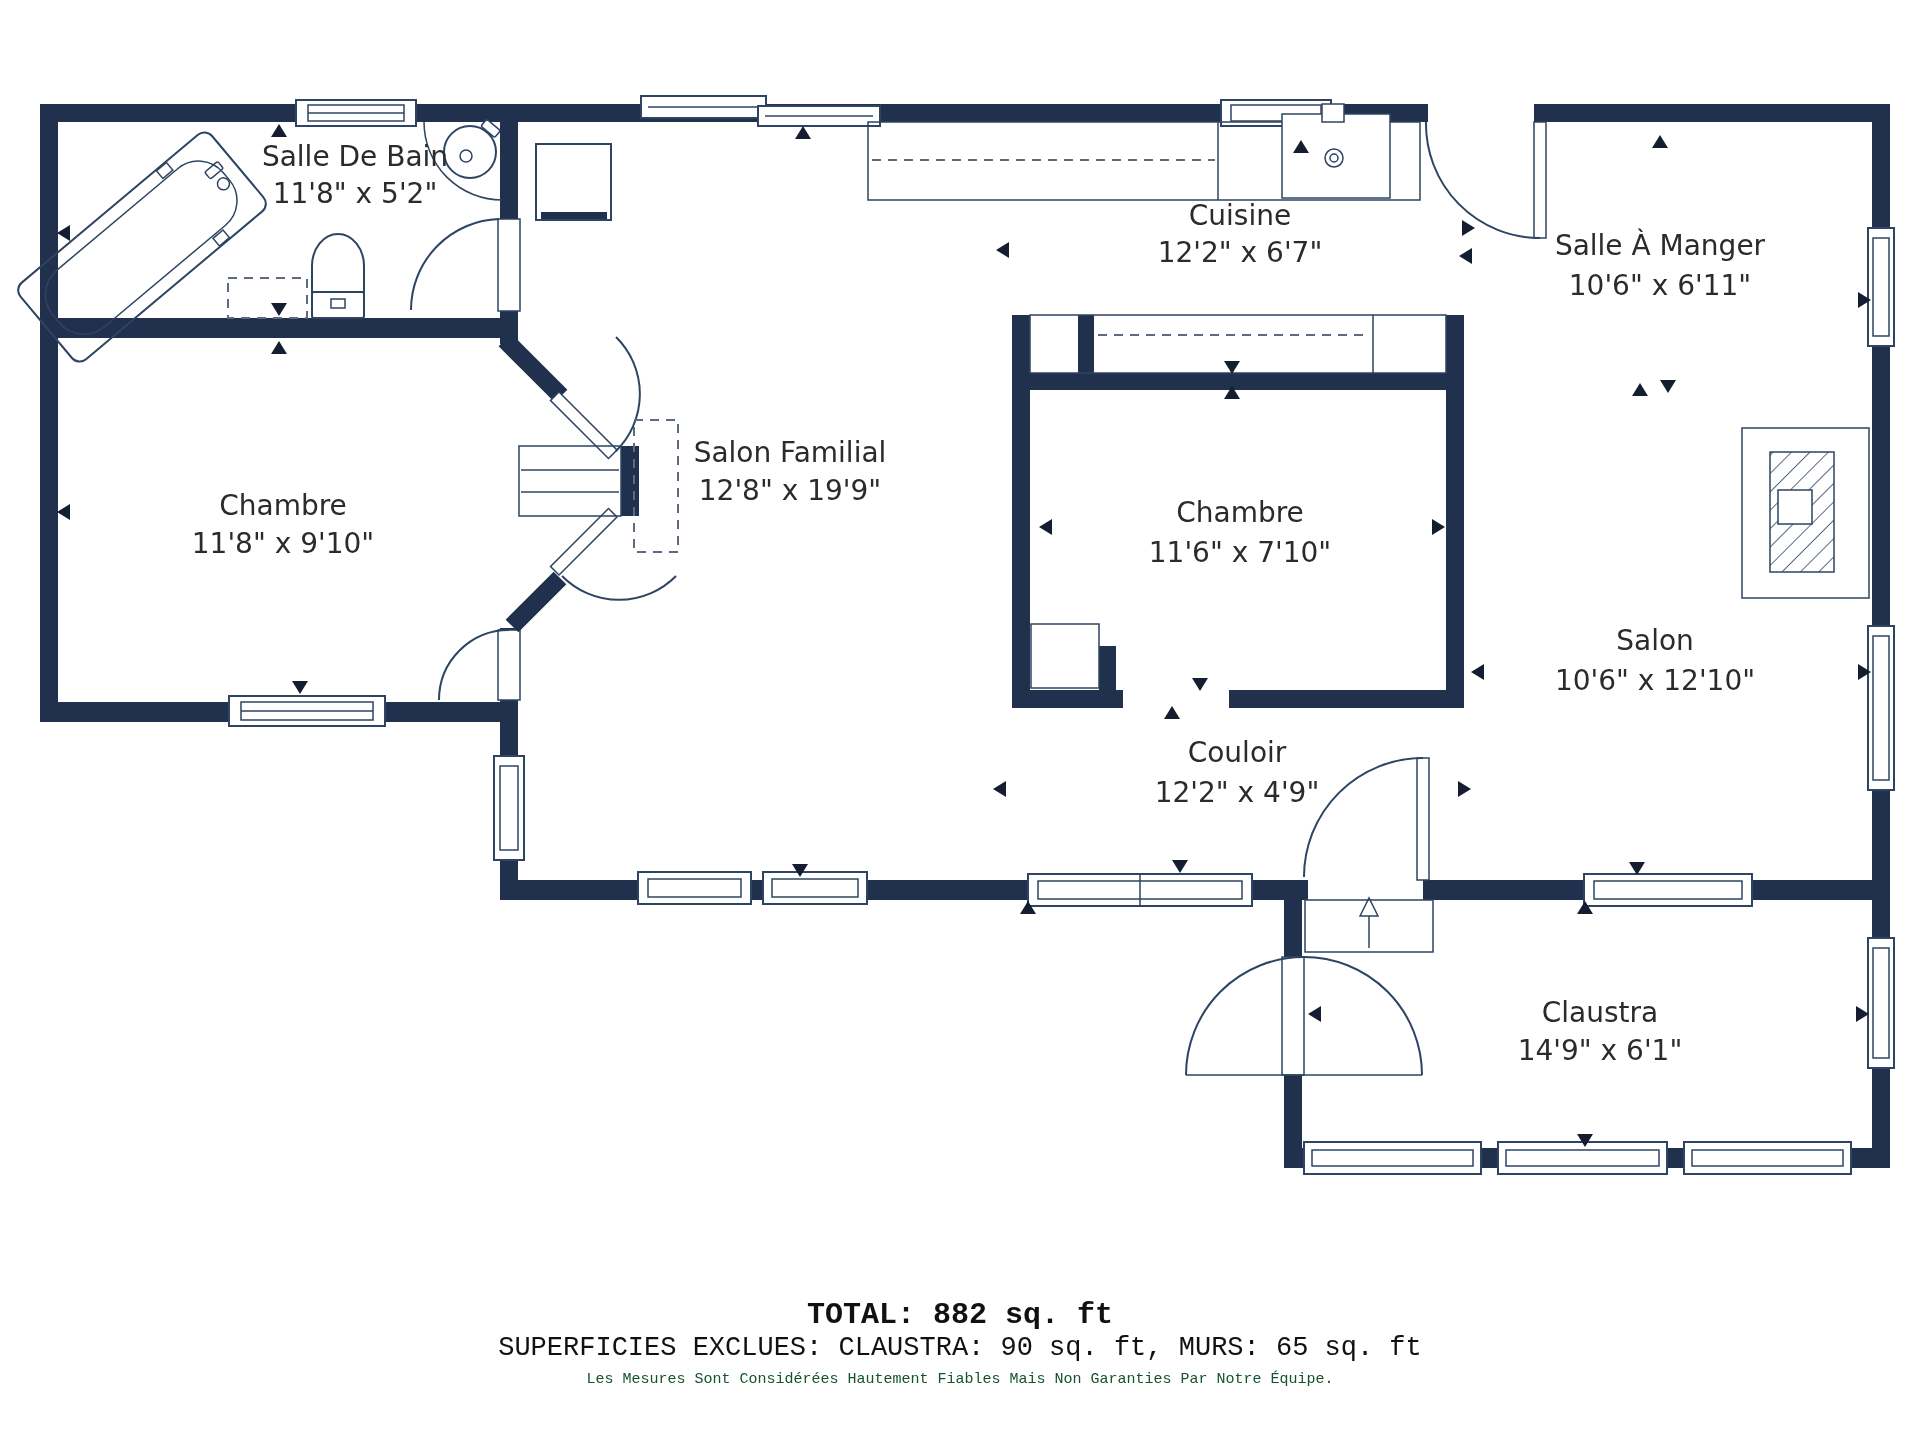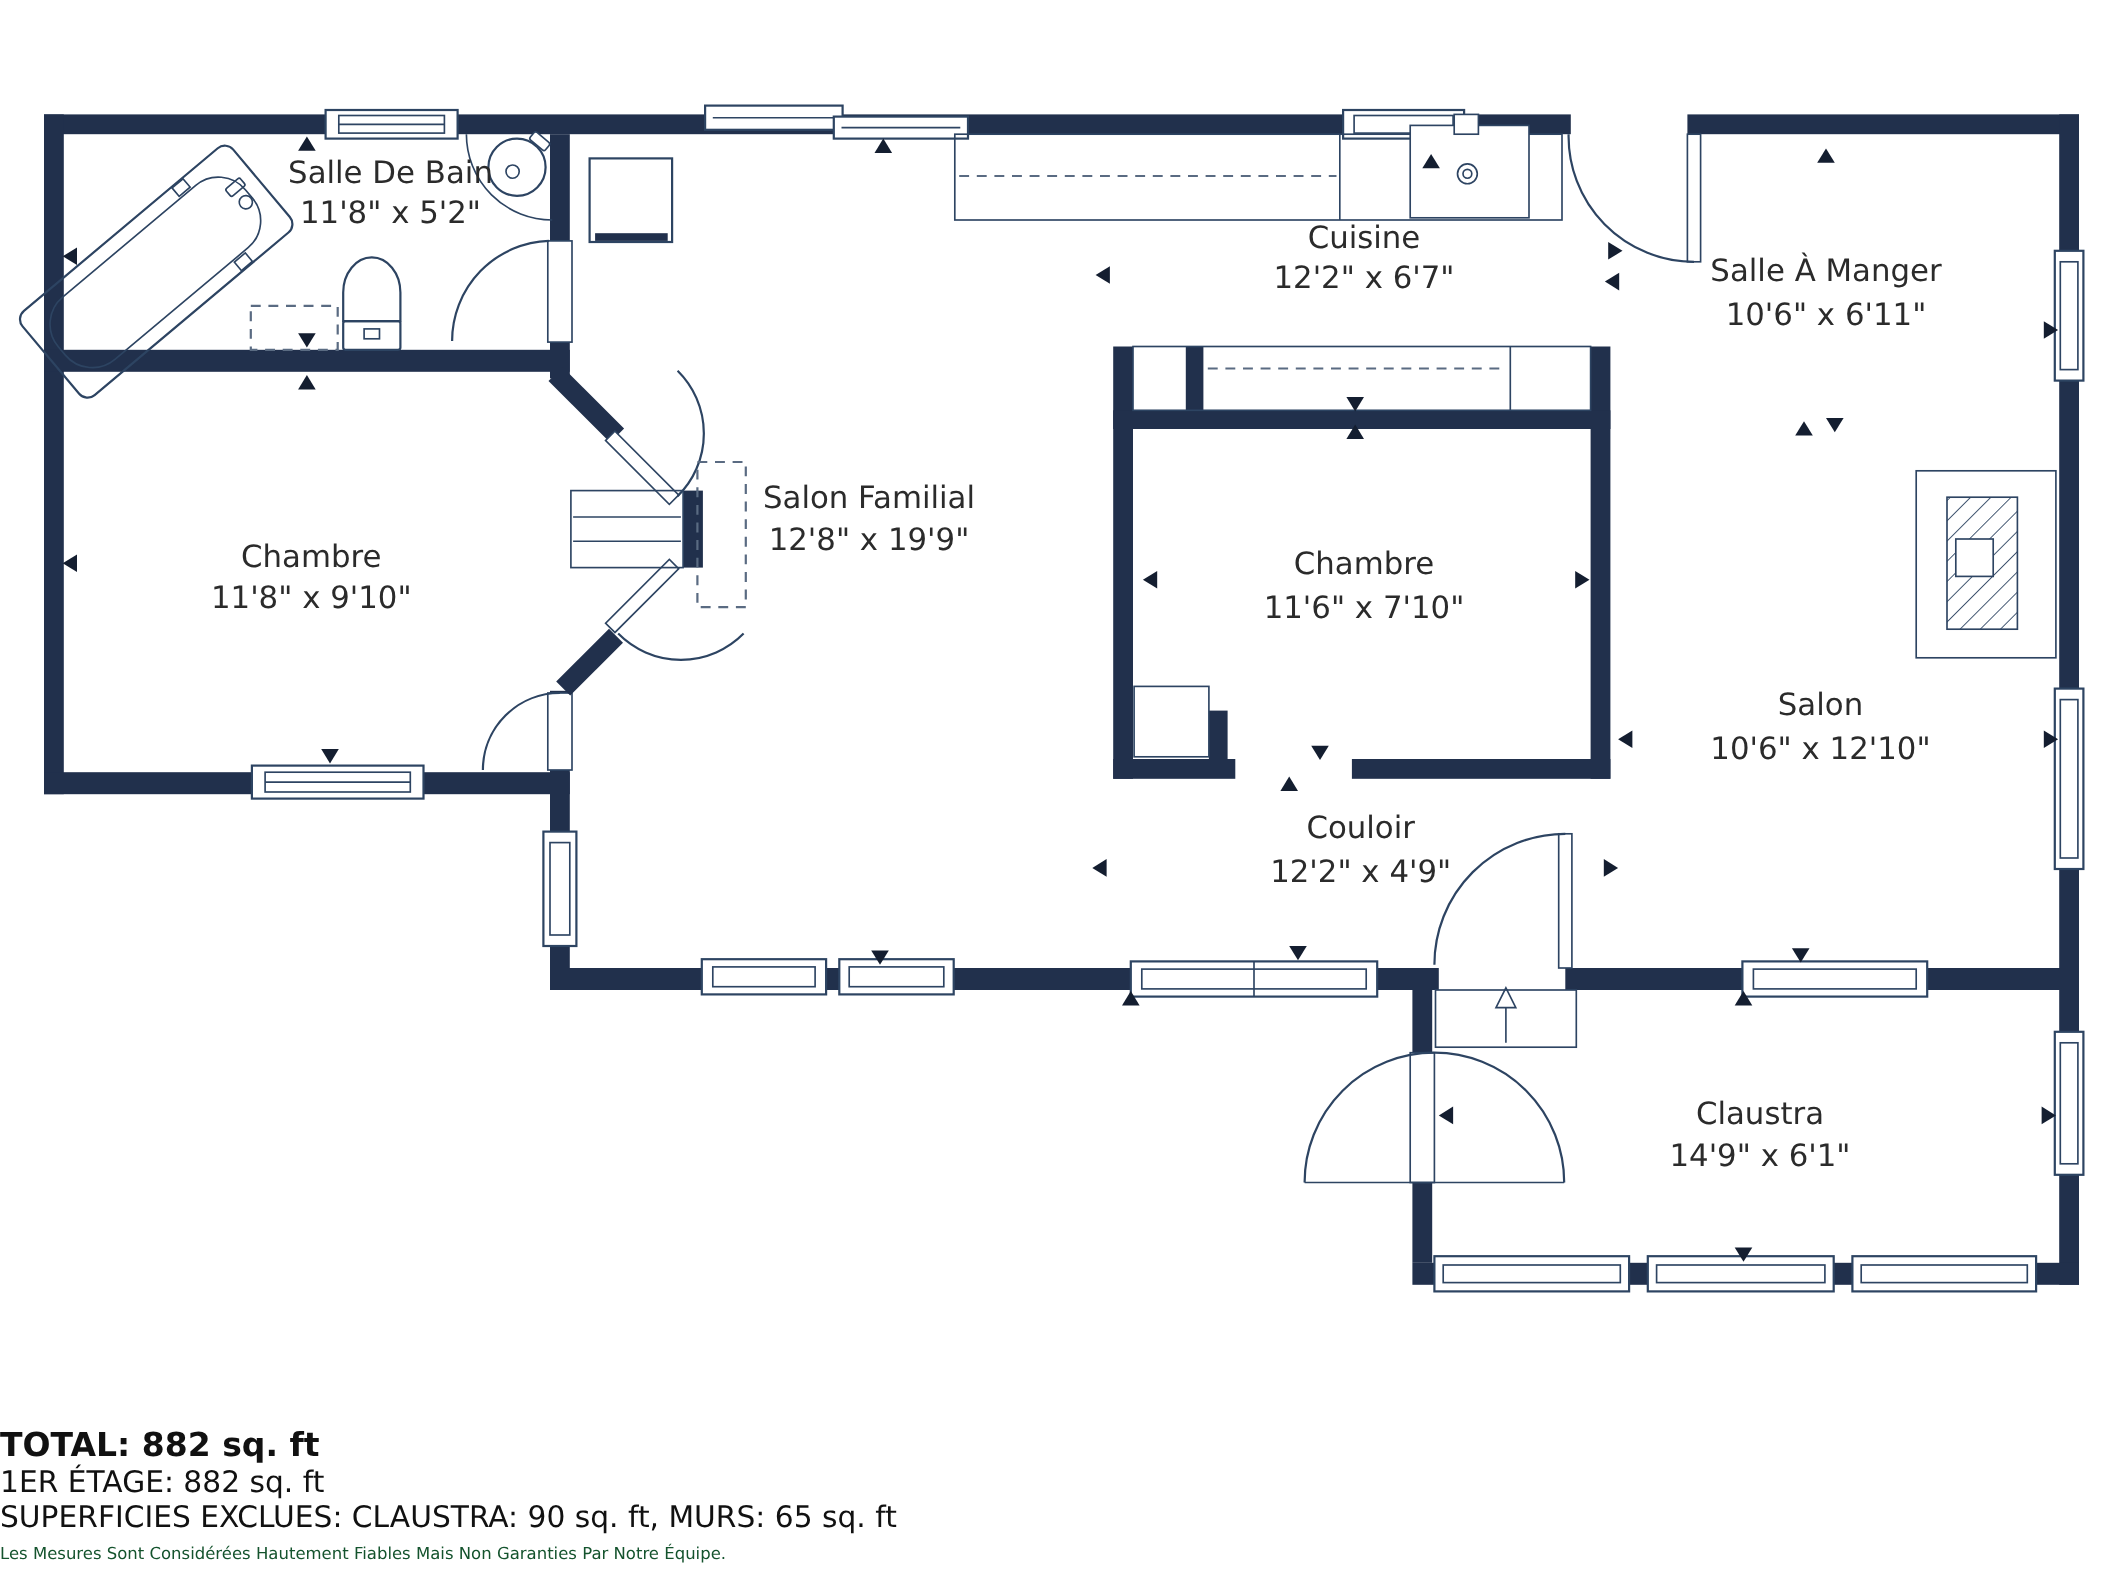--- a/index.html
+++ b/index.html
@@ -7,21 +7,21 @@
   .stage{position:relative;width:1920px;height:1440px;background:#fff;overflow:hidden;border-radius:11px;}
   svg{position:absolute;left:0;top:0;}
   .wall{fill:#21304c;}
   .ln{fill:none;stroke:#2d4462;stroke-width:2;}
   .ln15{fill:none;stroke:#2d4462;stroke-width:1.5;}
   .wht{fill:#ffffff;stroke:#2d4462;stroke-width:2;}
   .wht15{fill:#ffffff;stroke:#2d4462;stroke-width:1.5;}
   .dash{fill:none;stroke:#5a6b82;stroke-width:2;stroke-dasharray:9 7;}
   .mk{fill:#141e30;}
   text.room{font-size:28px;fill:#2b2b2b;text-anchor:middle;}
-  .summary{position:absolute;left:0;top:1298px;width:100%;text-align:left;color:#111;}
+  .summary{position:absolute;left:0;top:1298px;width:100%;text-align:center;color:#111;font-family:Liberation Mono, monospace;}
   .summary .l1{font-size:30px;font-weight:bold;line-height:34px;}
   .summary .l2,.summary .l3{font-size:27px;line-height:32px;}
   .summary .l4{font-size:15px;line-height:18px;margin-top:7px;color:#14532d;}
 </style>
 </head>
 <body>
 
 <div class="stage">
 <svg width="1920" height="1440" viewBox="0 0 1920 1440">
   <defs>
@@ -322,17 +322,16 @@
     </g>
     <g>
       <text class="room" x="1600" y="1022">Claustra</text>
       <text class="room" x="1600" y="1060">14'9" x 6'1"</text>
     </g>
   </g>
 </svg>
 
   <div class="summary">
     <div class="l1">TOTAL: 882 sq. ft</div>
-    <div class="l2">1ER ÉTAGE: 882 sq. ft</div>
     <div class="l3">SUPERFICIES EXCLUES: CLAUSTRA: 90 sq. ft, MURS: 65 sq. ft</div>
     <div class="l4">Les Mesures Sont Considérées Hautement Fiables Mais Non Garanties Par Notre Équipe.</div>
   </div>
 </div>
 
 </body></html>

